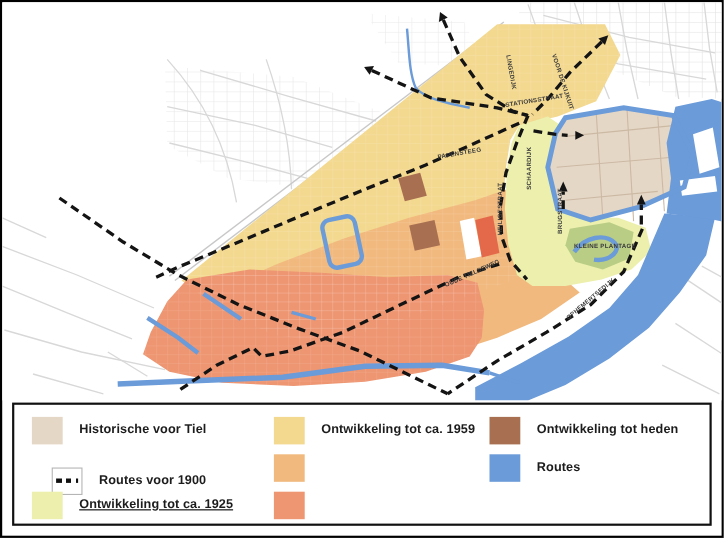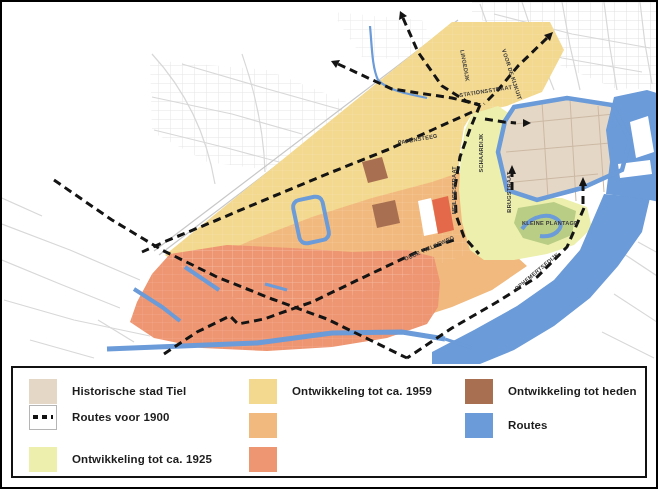--- a/index.html
+++ b/index.html
@@ -150,44 +150,44 @@
           <text transform="translate(428,248) rotate(-24)" text-anchor="middle" font-size="5.6" font-weight="bold" letter-spacing="0.25" fill="#3A3A3A" font-family="&quot;Liberation Sans&quot;, sans-serif">OUDE TIELSEWEG</text>
           <text transform="translate(536,271) rotate(-40)" text-anchor="middle" font-size="5.6" font-weight="bold" letter-spacing="0.25" fill="#3A3A3A" font-family="&quot;Liberation Sans&quot;, sans-serif">OPHEMERTSEDIJK</text>
         </g>
   </svg>
   </div>
 
   <div class="legend">
     <div class="lg-col" style="left:16px;width:200px;">
       <div class="lg-row" style="top:9px;">
         <div class="swatch" style="background-color: rgb(229, 215, 198);"></div>
-        <span class="lg-label">Historische stad Tiel</span>
+        <span class="lg-label">Historische voor Tiel</span>
       </div>
-      <div class="lg-row" style="top:35px;">
+      <div class="lg-row" style="top:55px;margin-left:18px;">
         <div class="swatch swatch-dash"></div>
         <span class="lg-label">Routes voor 1900</span>
       </div>
-      <div class="lg-row" style="top:77px;">
+      <div class="lg-row" style="top:77px;text-decoration:underline;">
         <div class="swatch" style="background-color: rgb(236, 240, 172);"></div>
         <span class="lg-label">Ontwikkeling tot ca. 1925</span>
       </div>
     </div>
     <div class="lg-col" style="left:236px;width:210px;">
       <div class="lg-row" style="top:9px;">
         <div class="swatch" style="background-color: rgb(243, 216, 143);"></div>
         <span class="lg-label">Ontwikkeling tot ca. 1959</span>
       </div>
       <div class="lg-row" style="top:43px;">
         <div class="swatch" style="background-color: rgb(241, 185, 126);"></div>
       </div>
       <div class="lg-row" style="top:77px;">
         <div class="swatch" style="background-color: rgb(238, 149, 113);"></div>
       </div>
     </div>
-    <div class="lg-col" style="left:452px;width:185px;">
+    <div class="lg-col" style="left:432px;width:185px;">
       <div class="lg-row" style="top:9px;">
         <div class="swatch" style="background-color: rgb(168, 112, 81);"></div>
         <span class="lg-label">Ontwikkeling tot heden</span>
       </div>
       <div class="lg-row" style="top:43px;">
         <div class="swatch" style="background-color: rgb(107, 155, 216);"></div>
         <span class="lg-label">Routes</span>
       </div>
     </div>
   </div>

